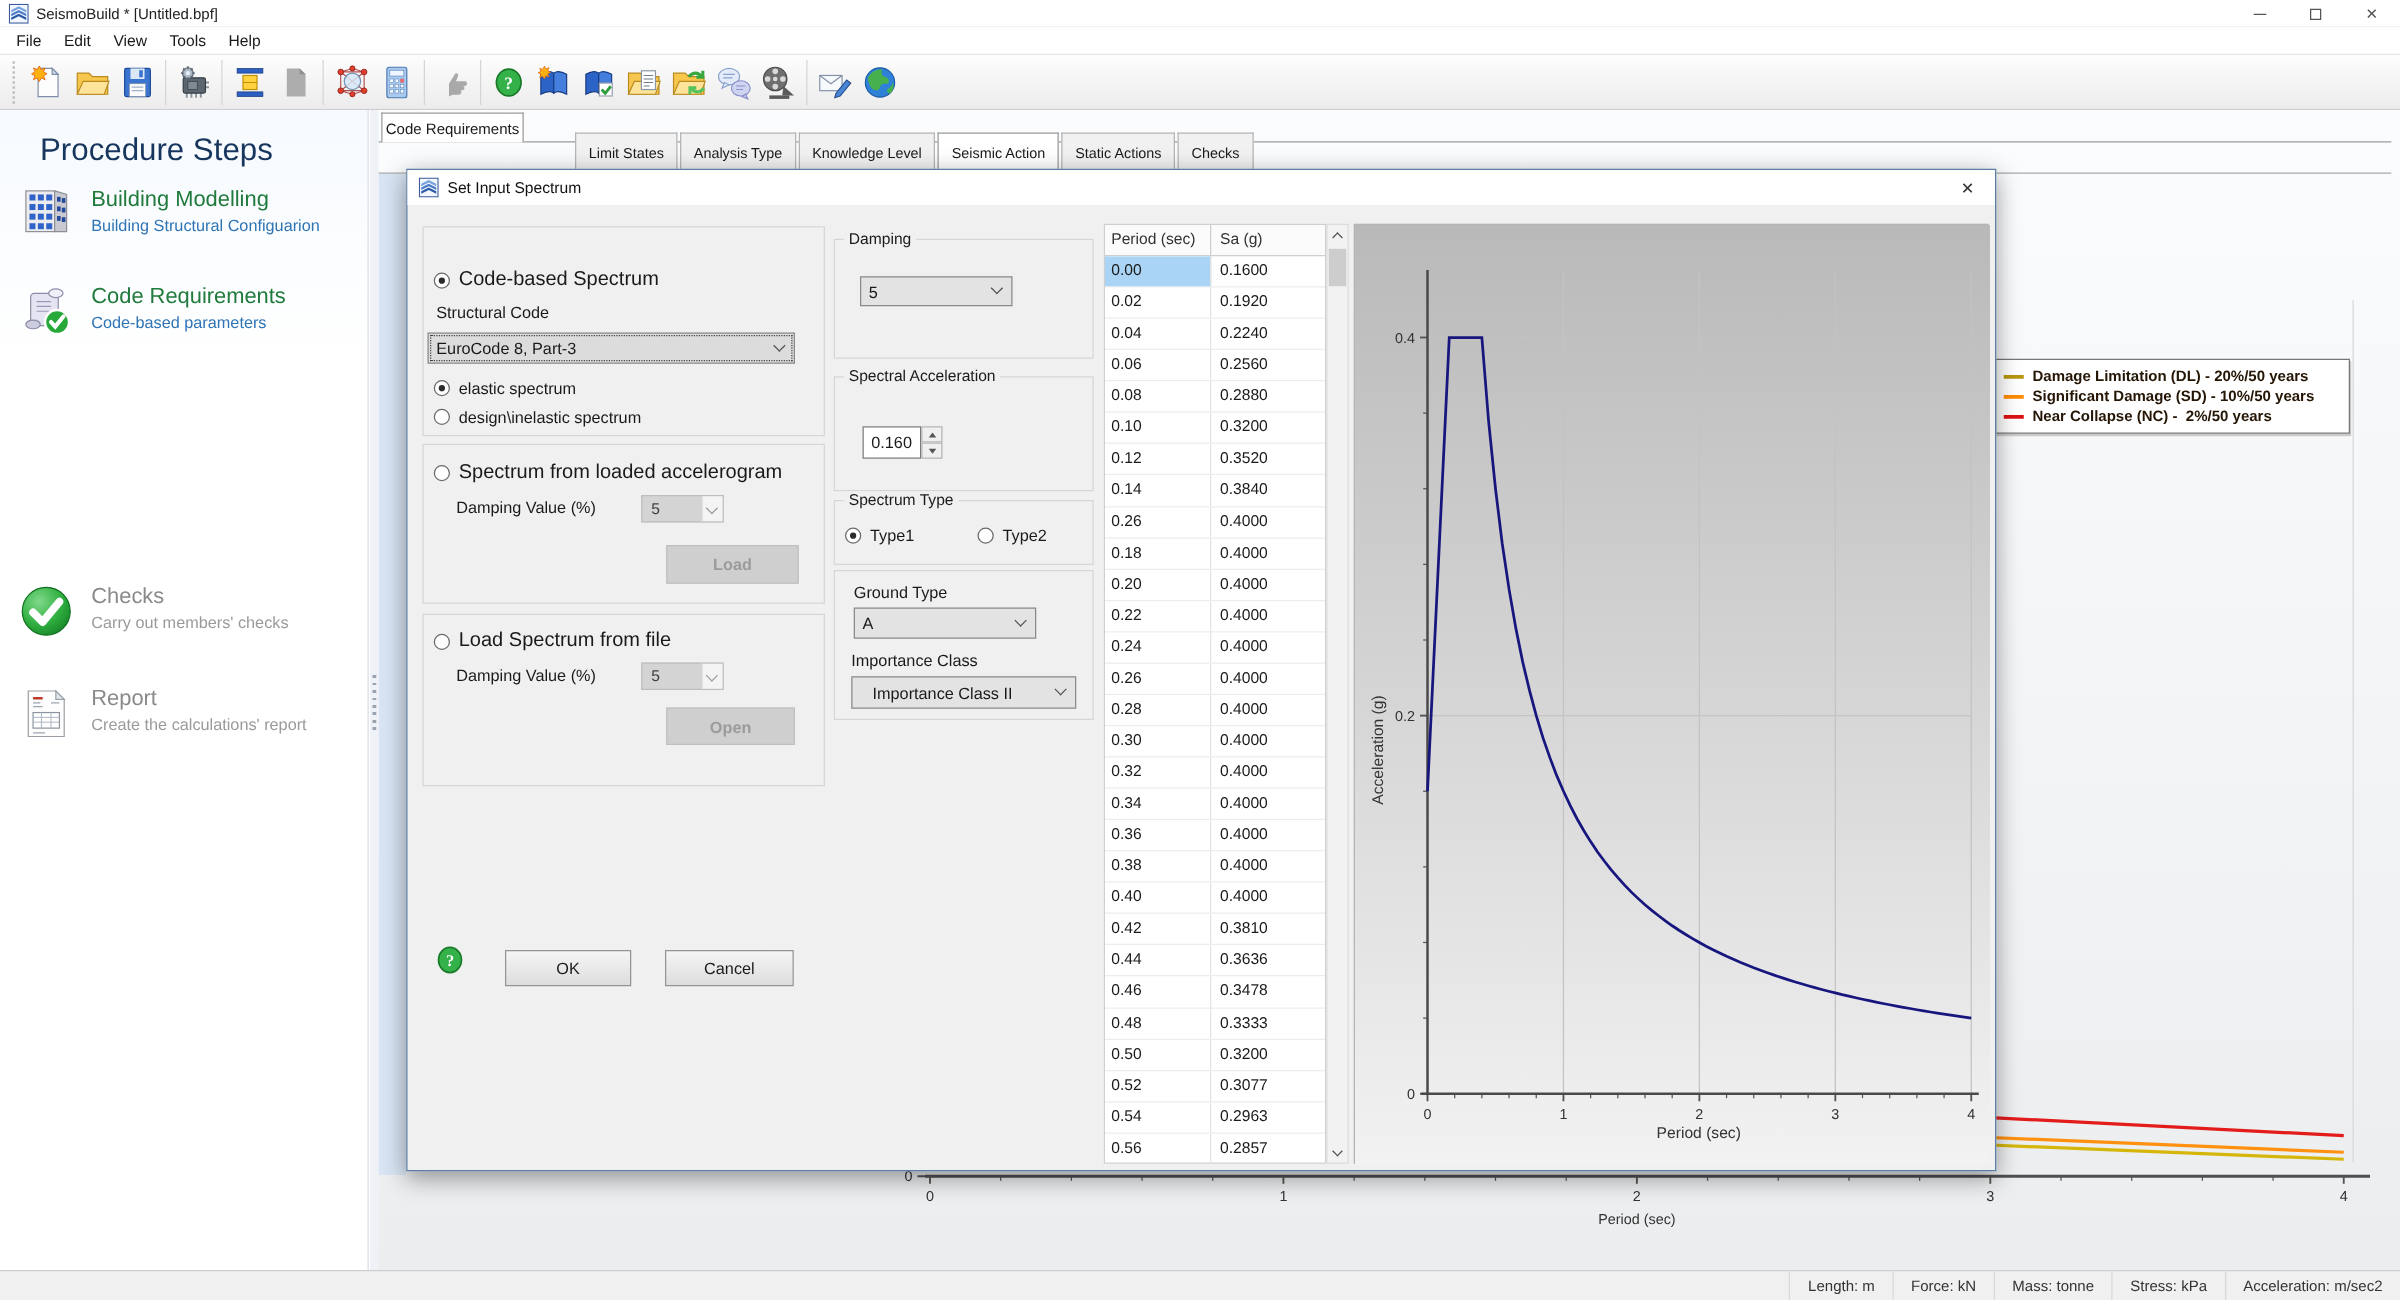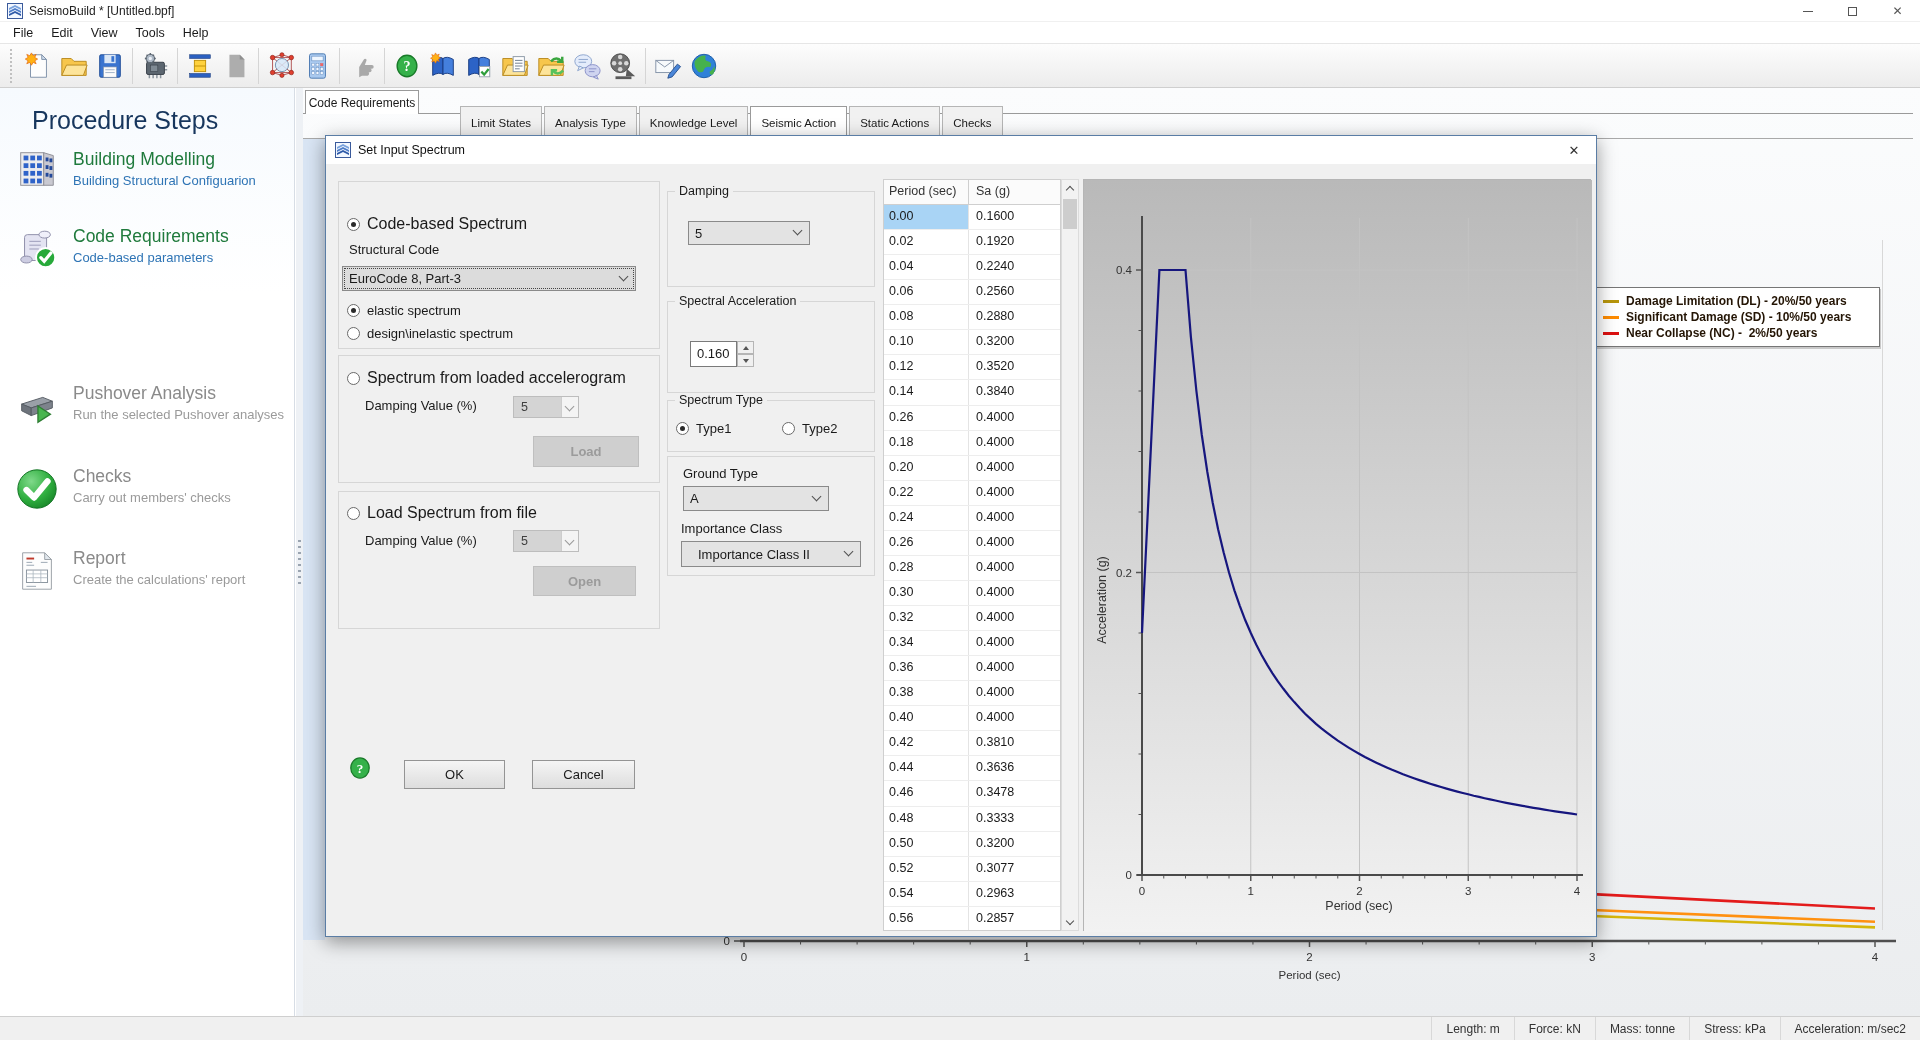--- a/index.html
+++ b/index.html
@@ -385,32 +385,20 @@
             <rect x="11" y="9" width="23" height="27" rx="3" fill="#e4e4f2" stroke="#8d8da8"></rect>
             <ellipse cx="32" cy="9" rx="6" ry="3.6" fill="#f0f0fa" stroke="#8d8da8"></ellipse>
             <ellipse cx="13" cy="35" rx="6" ry="3.6" fill="#cdcde2" stroke="#8d8da8"></ellipse>
             <path d="M16 16 h12 M16 20 h12 M16 24 h10" stroke="#9a9ab8"></path>
             <circle cx="33" cy="33" r="10" fill="#27a93a" stroke="#ffffff" stroke-width="2"></circle>
             <path d="M28 33 l3.5 3.8 7-8.6" stroke="#ffffff" stroke-width="3.4" fill="none" stroke-linecap="round"></path>
           </svg></span>
         <span>
           <div class="stitle t-done">Code Requirements</div>
           <div class="ssub s-done">Code-based parameters</div>
-        </span>
-      </div>
-      <div class="step" style="top: 295px;">
-        <span class="sicon"><svg viewBox="0 0 48 48" xmlns="http://www.w3.org/2000/svg">
-            <path d="M8 22 L30 15 L40 19 L18 26 Z" fill="#9aa0a8" stroke="#565c63"></path>
-            <path d="M8 22 L18 26 L18 34 L8 29 Z" fill="#6d737b" stroke="#565c63"></path>
-            <path d="M18 26 L40 19 L40 26 L18 34 Z" fill="#7d838c" stroke="#565c63"></path>
-            <path d="M25 24 l13 8.5 -13 8.5 z" fill="#49b54f" stroke="#2e7d33" stroke-width="1.4"></path>
-          </svg></span>
-        <span>
-          <div class="stitle t-pend">Pushover Analysis</div>
-          <div class="ssub s-pend">Run the selected Pushover analyses</div>
         </span>
       </div>
       <div class="step" style="top: 378px;">
         <span class="sicon"><svg viewBox="0 0 48 48" xmlns="http://www.w3.org/2000/svg">
             <defs>
               <radialGradient id="gchk" cx="35%" cy="30%" r="80%">
                 <stop offset="0%" stop-color="#7fd98a"></stop>
                 <stop offset="60%" stop-color="#2fae3f"></stop>
                 <stop offset="100%" stop-color="#168226"></stop>
               </radialGradient>

